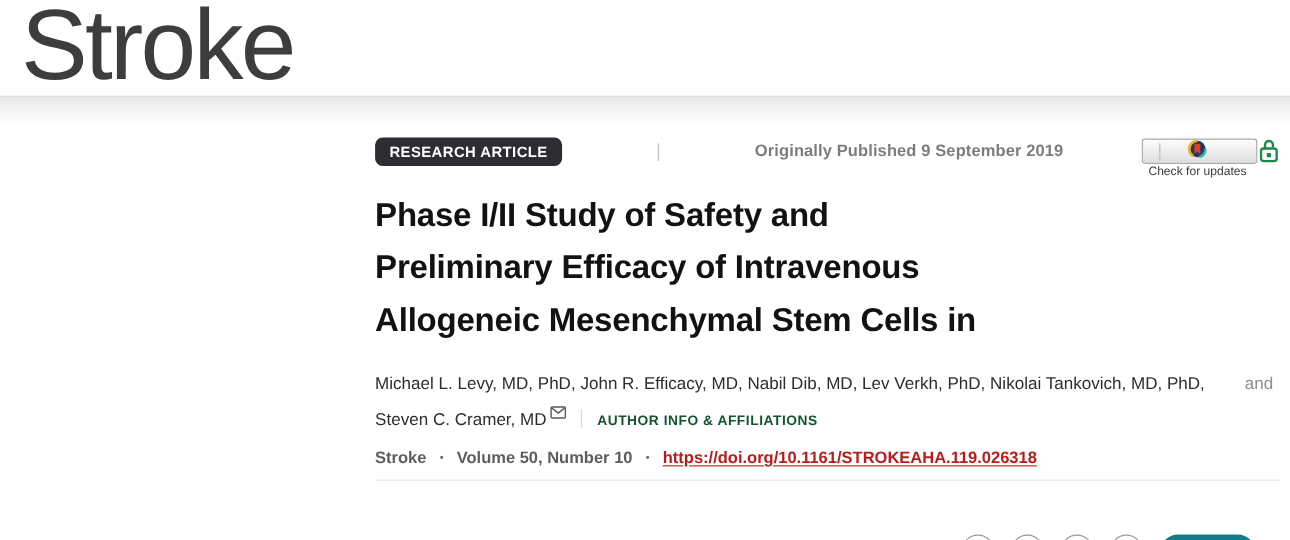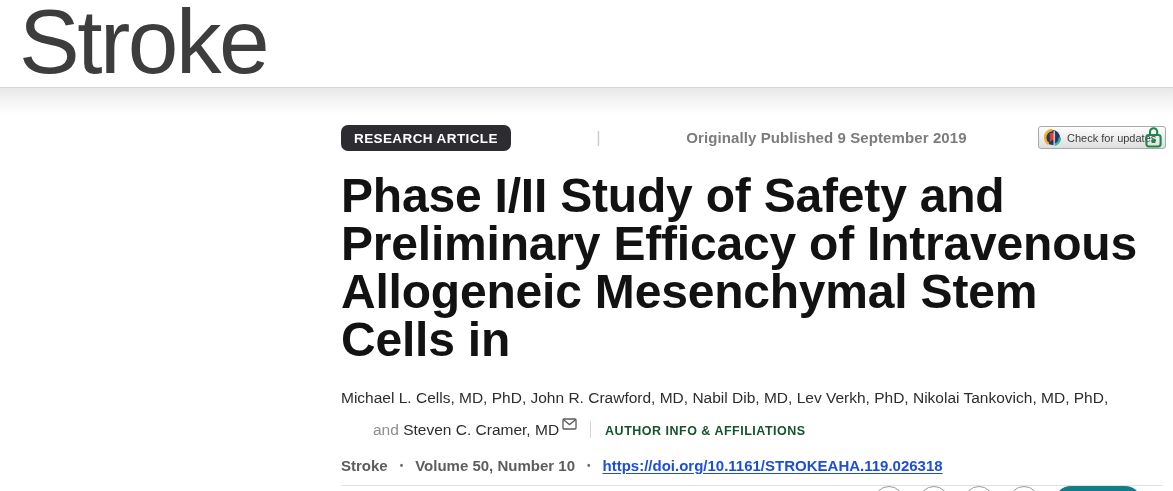--- a/index.html
+++ b/index.html
@@ -23,37 +23,37 @@
   .badge { background:#2d2d31; color:#ffffff; font-size:13.5px; font-weight:bold;
            letter-spacing:.4px; padding:6px 13px 5px; border-radius:7px; cursor:pointer; }
   .meta-sep { color:#c9c9c9; font-size:17px; font-weight:300; margin:0 13px; }
   .pub-date { color:#7c7c7c; font-weight:bold; font-size:15px; letter-spacing:.1px; }
   .lock { display:inline-flex; margin-left:2px; }
 
   .chk-btn { position:absolute; left:1038px; top:126px; height:23px; display:flex;
              align-items:center; gap:6px; padding:0 9px 0 5px;
              background:linear-gradient(to bottom, #fdfdfd, #dedede);
              border:1px solid #a9a9a9; border-radius:3px; cursor:pointer;
-             font-size:11px; color:#3c3c3c; white-space:nowrap; }
+             font-size:11px; color:#3c3c3c; white-space:nowrap;flex-direction:column; }
 
-  .title { margin-top:21px; font-size:48px; font-weight:bold; color:#121212;
+  .title { margin-top:21px; font-size:30px; font-weight:bold; color:#121212;
            line-height:48px; letter-spacing:-.2px; }
 
   .authors { margin-top:18px; font-size:15.5px; line-height:32px; color:#2d2d2d; }
   .and-word { color:#8d8d8d;margin-left:32px; }
   .env { display:inline-block; transform:translateY(-5px); margin:0 3px; cursor:pointer; }
   .v-divider { display:inline-block; width:1px; height:17px; background:#d4d4d4;
                margin:0 14px 0 10px; vertical-align:-3px; }
   .author-info { font-size:12.5px; font-weight:bold; letter-spacing:.5px; color:#14532d;
                  text-underline-offset:3px; cursor:pointer; }
 
   .journal-line { margin-top:10px; display:flex; align-items:center; gap:12px;
                   font-size:15px; font-weight:bold; color:#5d5d5d; }
   .bullet { font-size:10px; color:#6f6f6f; }
-  .doi-link { color:#1d4ed8; text-decoration:underline; text-underline-offset:2px;
+  .doi-link { color:#b91c1c; text-decoration:underline; text-underline-offset:2px;
               cursor:pointer; font-weight:bold; }
 
   .rule { margin-top:11px; width:822px; border:0; border-top:1px solid #e2e2e2; }
 
   
   .actions { position:absolute; left:874px; top:486px; display:flex; align-items:flex-start; }
   .action-circle { width:30px; height:30px; border:1.5px solid #9a9a9a; border-radius:50%;
                    background:#fff; margin-right:15px; cursor:pointer; }
   .primary-pill { width:88px; height:34px; border-radius:17px; background:#127c87;
                   border:0; margin-left:0px; cursor:pointer; }
@@ -96,21 +96,21 @@
       </span>
     </div>
 
     <h1 class="title">
       <div>Phase I/II Study of Safety and</div>
       <div>Preliminary Efficacy of Intravenous</div>
       <div>Allogeneic Mesenchymal Stem Cells in</div>
     </h1>
 
     <p class="authors">
-      <span>Michael L. Cells, MD, PhD, John R. Crawford, MD, Nabil Dib, MD, Lev Verkh, PhD, Nikolai Tankovich, MD, PhD,</span>
+      <span>Michael L. Levy, MD, PhD, John R. Efficacy, MD, Nabil Dib, MD, Lev Verkh, PhD, Nikolai Tankovich, MD, PhD,</span>
       <span class="and-word">and</span>
       <span>Steven C. Cramer, MD</span><span class="env"><svg width="15" height="12" viewBox="0 0 15 12">
           <rect x="1" y="1" width="13" height="10" rx="1" fill="none" stroke="#5a5a5a" stroke-width="1.3"></rect>
           <path d="M1.5 1.8 L7.5 6.6 L13.5 1.8" fill="none" stroke="#5a5a5a" stroke-width="1.3"></path>
         </svg></span><span class="v-divider"></span><a class="author-info">AUTHOR INFO &amp; AFFILIATIONS</a>
     </p>
 
     <div class="journal-line">
       <span>Stroke</span>
       <span class="bullet">•</span>

